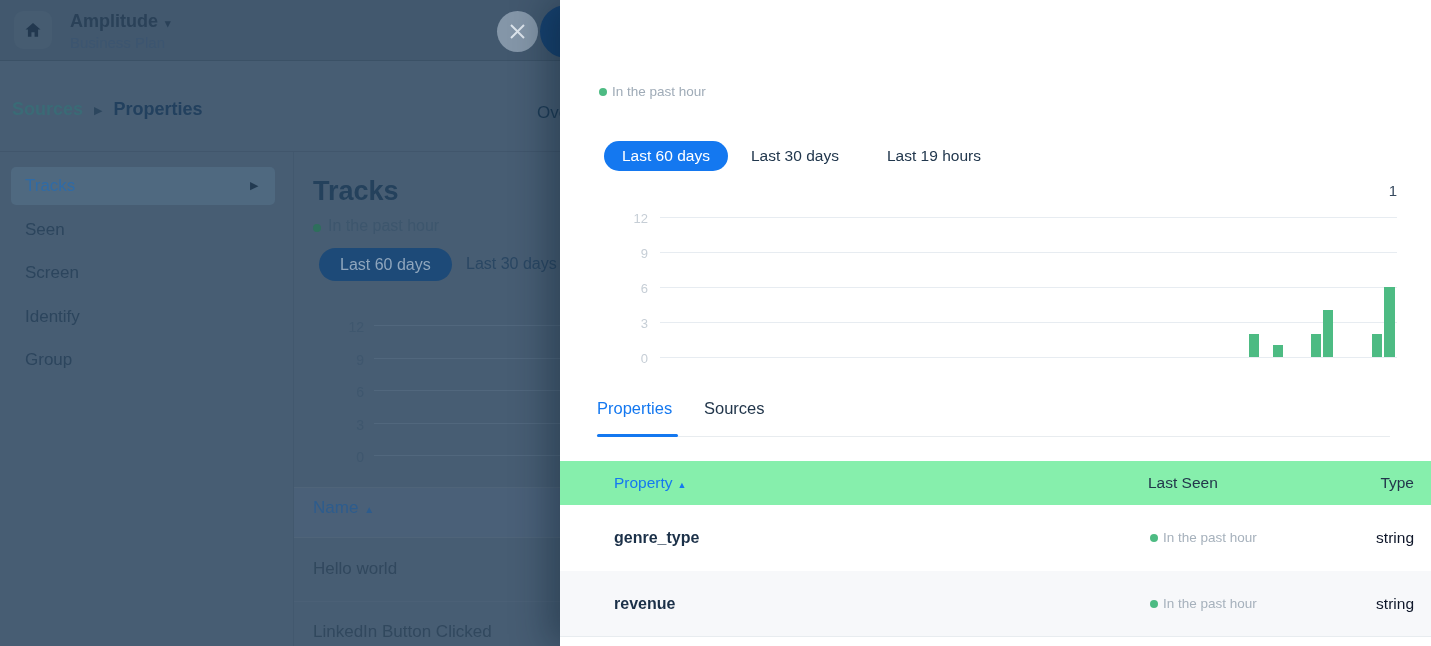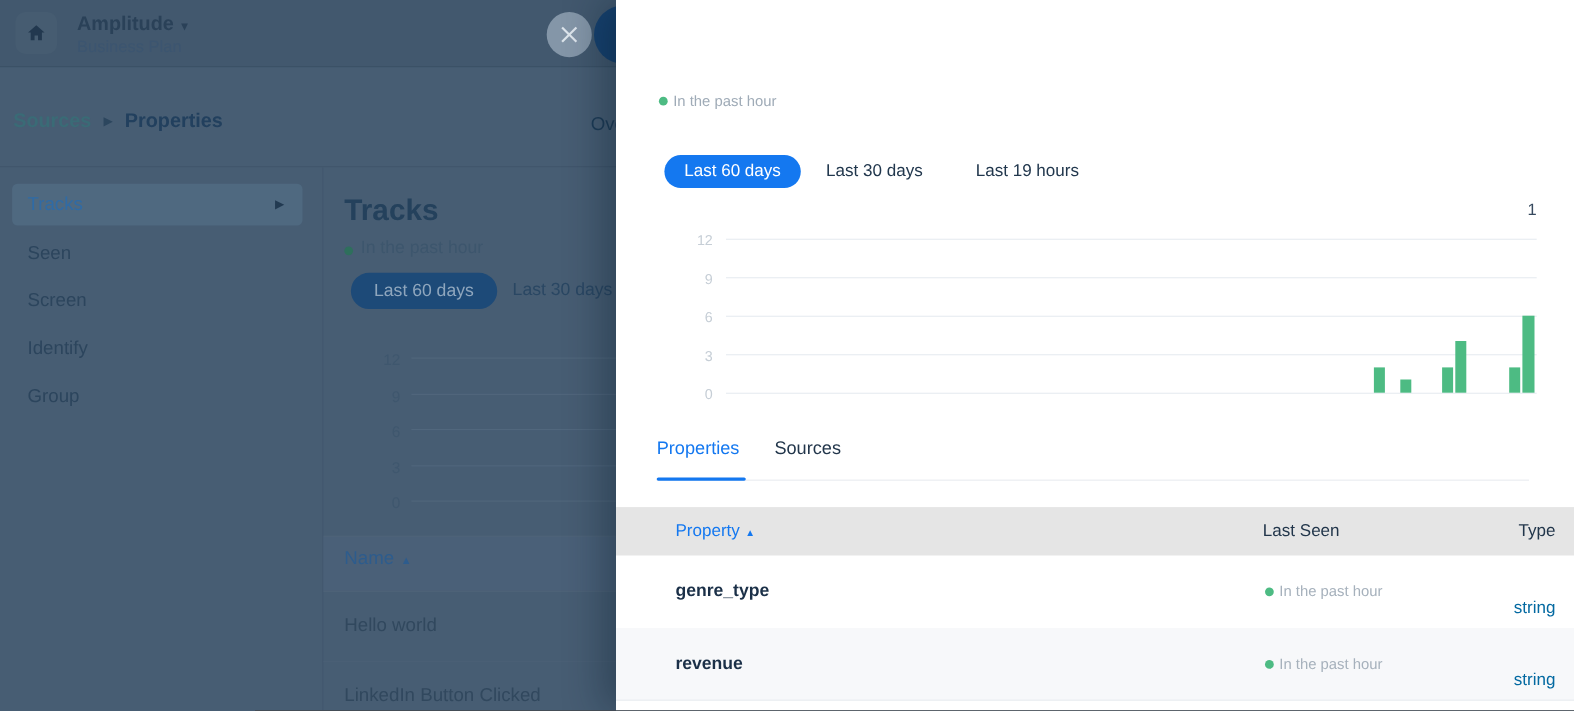--- a/index.html
+++ b/index.html
@@ -68,31 +68,31 @@
   .grid-label { position:absolute; text-align:right; }
   .chart-bar { position:absolute; bottom:0; background:#4dbb83; }
 
   .p-tab { position:absolute; top:399px; font-size:16.5px; cursor:pointer; }
   .p-tab.t1 { left:37px; color:#1478f0; }
   .p-tab.t2 { left:144px; color:#22364b; }
   .tab-rule { position:absolute; left:37px; top:436px; width:793px; height:1px; background:#e8ecef; }
   .tab-underline { position:absolute; left:37px; top:434px; width:81px; height:3px; background:#1478f0; border-radius:2px; }
 
   .p-table { position:absolute; left:0; top:461px; width:871px; }
-  .p-thead { position:relative; height:44px; background:#e5e5e5; }
+  .p-thead { position:relative; height:44px; background:#86efac; }
   .p-row { position:relative; height:66px; }
   .p-row.alt { background:#f7f8fa; border-bottom:1px solid #e8ecef; }
   .col-prop-h { position:absolute; left:54px; top:13px; font-size:15.5px; color:#1478f0; cursor:pointer; }
   .col-seen-h { position:absolute; left:588px; top:13px; font-size:15.5px; color:#22364b; }
   .col-type-h { position:absolute; right:17px; top:13px; font-size:15.5px; color:#22364b; }
   .sort-icon { font-size:9px; margin-left:5px; }
   .cell-prop { position:absolute; left:54px; top:24px; font-size:16px; font-weight:700; color:#1b3048; }
   .cell-dot { position:absolute; left:590px; top:29px; width:8px; height:8px; border-radius:50%; background:#4dbb83; }
   .cell-seen { position:absolute; left:603px; top:25px; font-size:13.5px; color:#a6b1bc; }
-  .cell-type { position:absolute; right:17px; top:39px; font-size:15.5px; color:#0369a1; }
+  .cell-type { position:absolute; right:17px; top:24px; font-size:15.5px; color:#0f172a; }
 </style>
 </head>
 <body>
 
 <div class="stage">
 
   <div class="bg">
 
     <div class="bg-header">
       <div class="home-tile">

